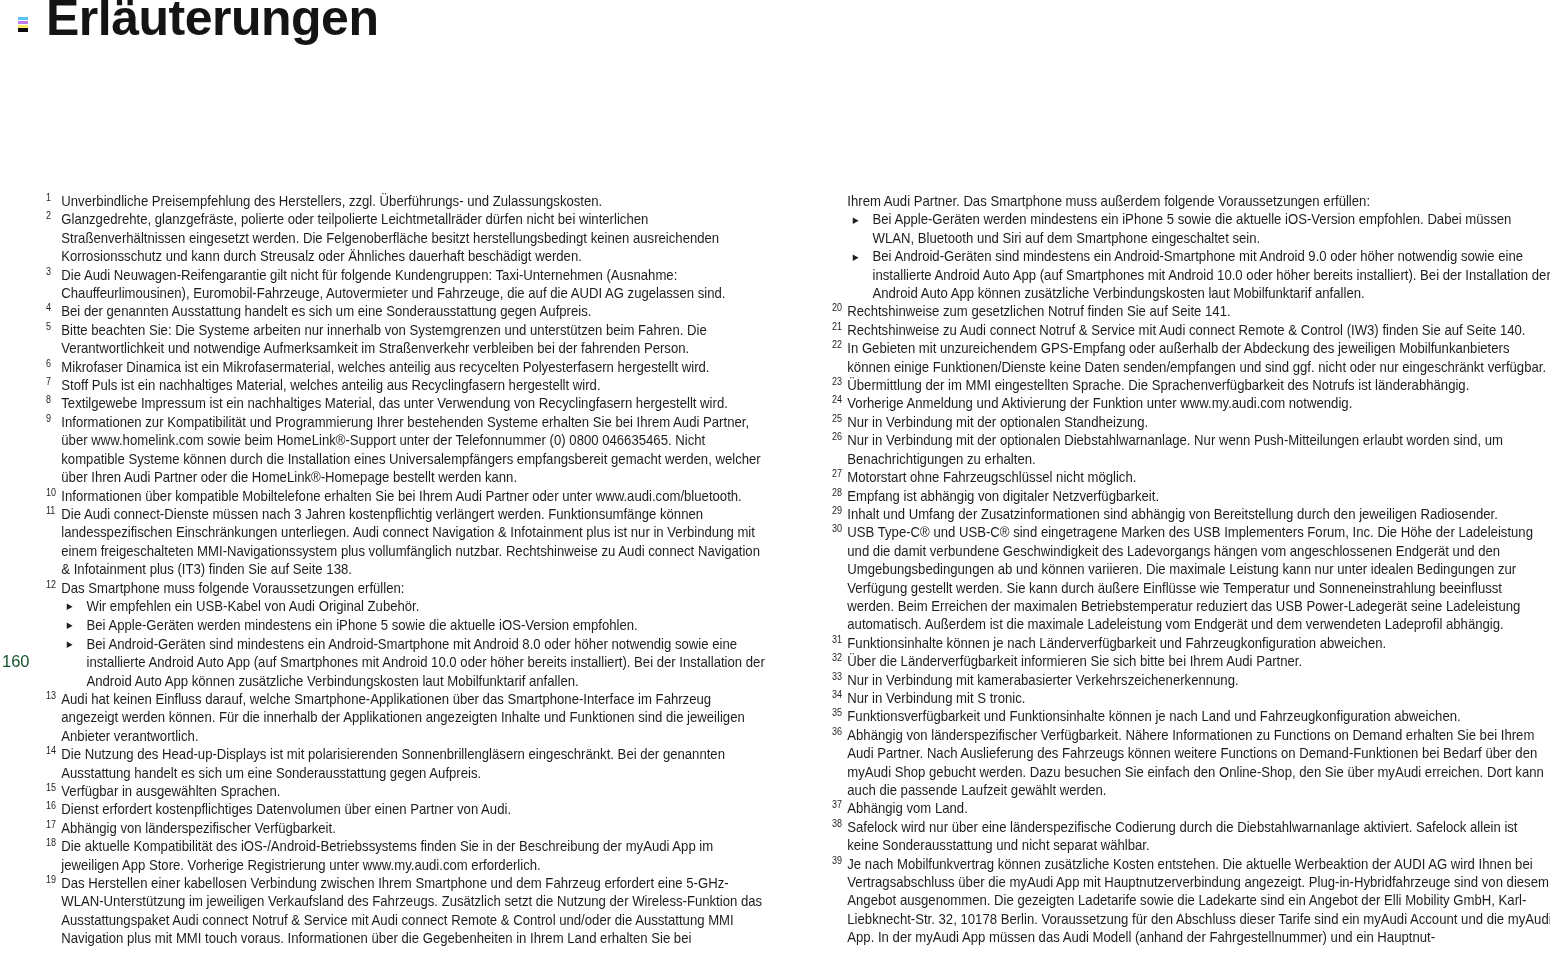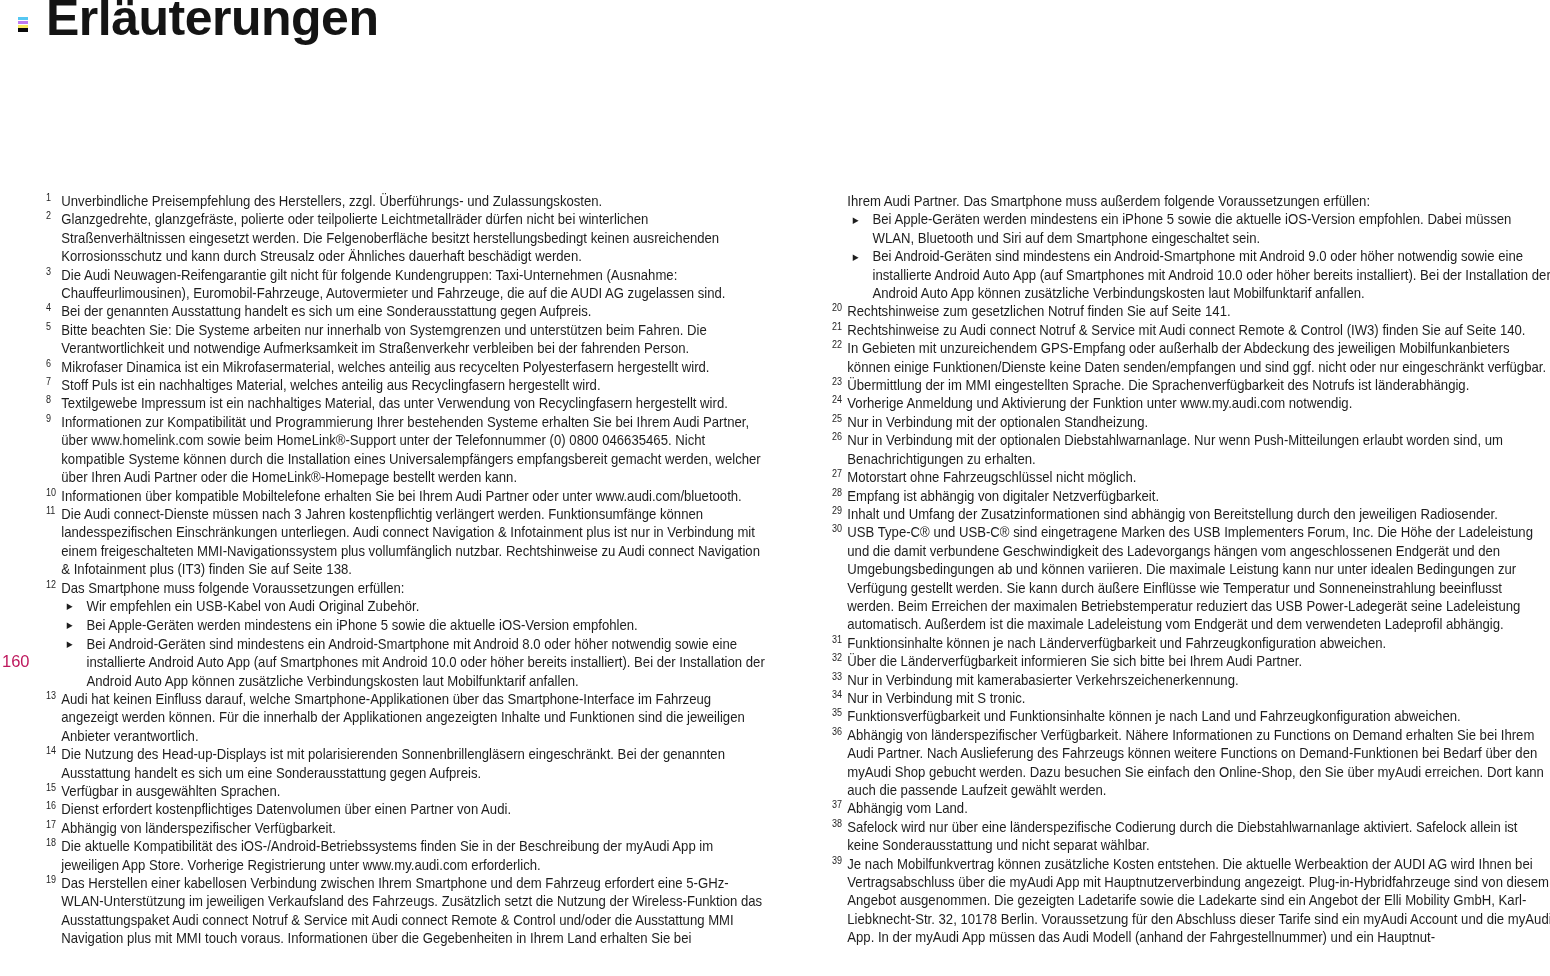--- a/index.html
+++ b/index.html
@@ -19,21 +19,21 @@
   h1.page-title {
     position: absolute; left: 46px; top: -10px;
     margin: 0;
     font-size: 50px; line-height: 56px;
     font-weight: bold;
     letter-spacing: -0.5px;
     color: #141414;
   }
   .page-number {
     position: absolute; left: 2px; top: 652px;
-    font-size: 16.5px; color: #be185d;
+    font-size: 16.5px; color: #14532d;
   }
   .columns { position: absolute; top: 192px; left: 0; width: 1550px; }
   .fn-col {
     position: absolute; top: 0;
     width: 800px;
     transform: scaleX(0.9);
     transform-origin: 0 0;
     font-size: 14.6px;
     line-height: 18.4px;
     color: #1e1e1e;

